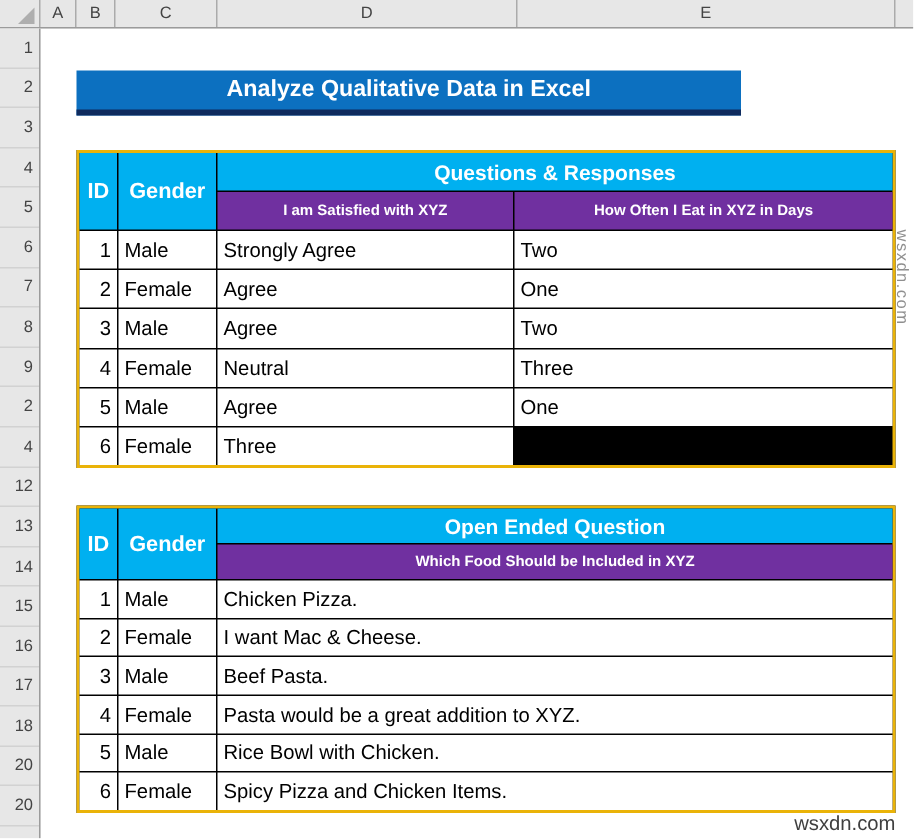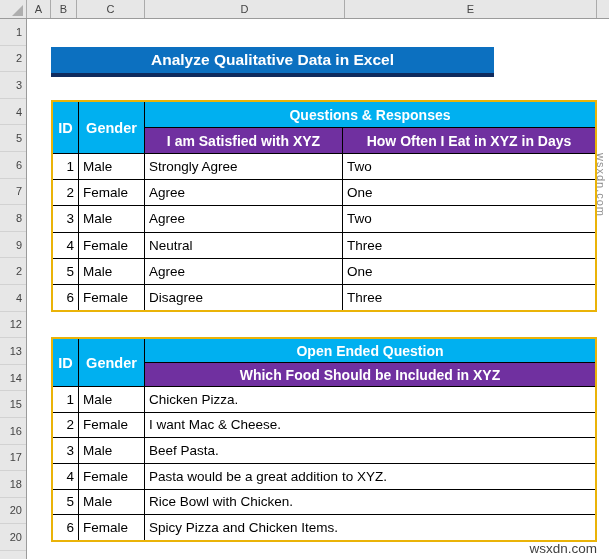--- a/index.html
+++ b/index.html
@@ -53,21 +53,21 @@
     grid-template-rows:25px 25px repeat(6,25.2px);}
   #table2{top:337px;width:546px;height:205px;
     grid-template-columns:25px 65px 450px;
     grid-template-rows:23px 23px repeat(6,24.66px);}
   .cell{
     background:#fff;display:flex;align-items:center;
     font-size:13.5px;color:#000;overflow:hidden;white-space:nowrap;
   }
   .hdr{background:#00b0f0;color:#fff;font-weight:bold;justify-content:center;font-size:14.5px;}
   .hdr-group{background:#00b0f0;color:#fff;font-weight:bold;justify-content:center;font-size:14px;}
-  .hdr-purple{background:#7030a0;color:#fff;font-weight:bold;justify-content:center;font-size:14px;}
+  .hdr-purple{background:#7030a0;color:#fff;font-weight:bold;justify-content:center;font-size:10px;}
   .span2r{grid-row:span 2;}
   .c34{grid-column:3 / 5;}
   .num{justify-content:flex-end;padding-right:4px;}
   .txt{padding-left:4px;text-align:center;}
   
   .wm-bottom{
     position:absolute;top:541px;right:12px;
     font-size:13.5px;color:#3f3f3f;font-family:"Liberation Sans",sans-serif;
   }
   .wm-side{
@@ -144,21 +144,20 @@
     <div class="cell txt">Neutral</div>
     <div class="cell txt">Three</div>
 
     <div class="cell num">5</div>
     <div class="cell txt">Male</div>
     <div class="cell txt">Agree</div>
     <div class="cell txt">One</div>
 
     <div class="cell num">6</div>
     <div class="cell txt">Female</div>
-    <div class="cell txt">Disagree</div>
     <div class="cell txt">Three</div>
   </div>
 
   <div class="xl-table" id="table2">
     <div class="cell hdr span2r">ID</div>
     <div class="cell hdr span2r">Gender</div>
     <div class="cell hdr-group">Open Ended Question</div>
     <div class="cell hdr-purple">Which Food Should be Included in XYZ</div>
 
     <div class="cell num">1</div>

